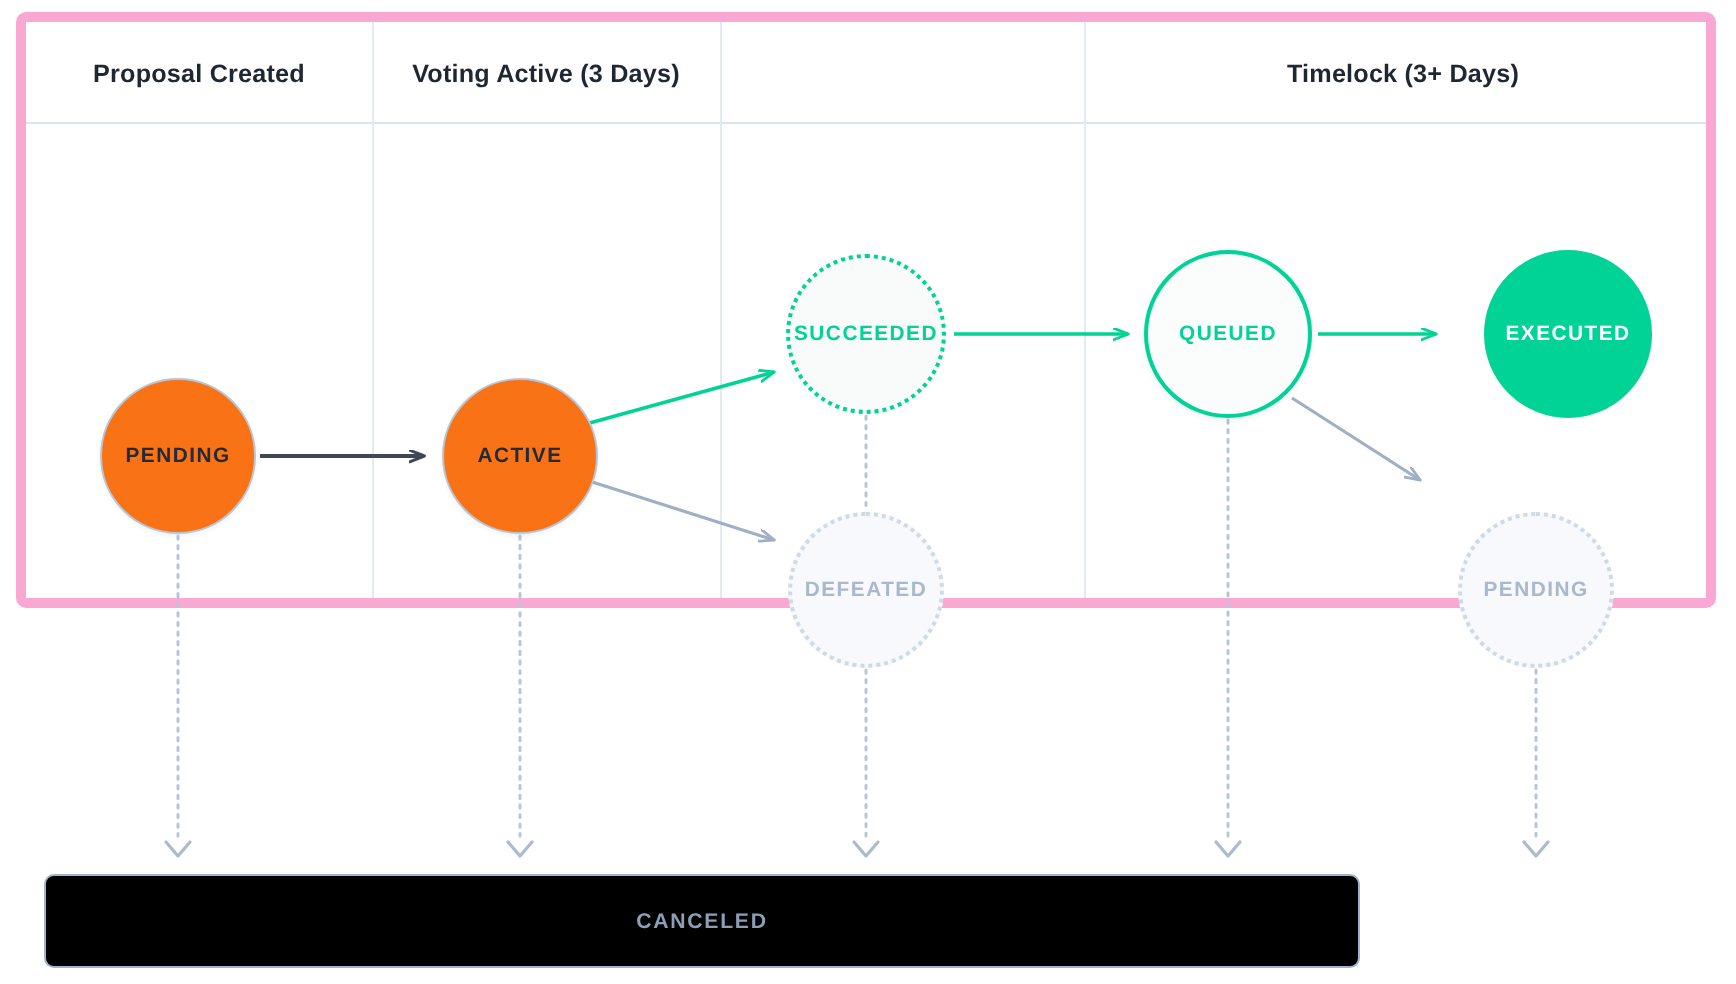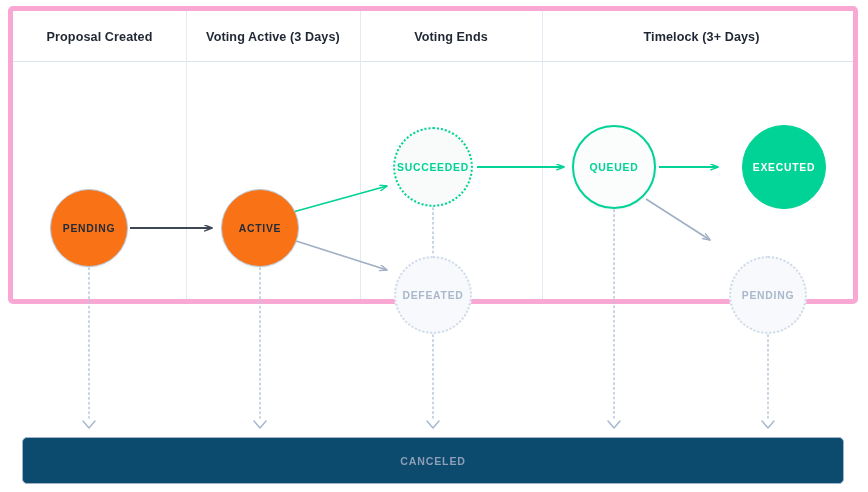--- a/index.html
+++ b/index.html
@@ -81,46 +81,43 @@
     border:1px solid #00d395;
     color:#ffffff;
   }
 
   
   #wires{position:absolute;left:0;top:0;width:868px;height:492px;pointer-events:none;}
 
   
   .cancel-bar{
     position:absolute;
-    left:22px;top:437px;width:822px;height:47px;
+    left:22px;top:437px;width:658px;height:47px;
     box-sizing:border-box;
     border:1px solid #9fb4cc;
     border-radius:5px;
-    background:#0c4a6e;
+    background:#000000;
     display:flex;align-items:center;justify-content:center;
     font-size:10.6px;font-weight:bold;letter-spacing:.85px;
     color:#8d9fb7;
   }
 </style>
 </head>
 <body>
 
 <div id="root">
 
   <div class="panel">
 
     <div class="hdr-band">
       <div class="hdr-cell" style="left:0px;width:173px;">
         <span>Proposal Created</span>
       </div>
       <div class="hdr-cell" style="left:173px;width:174px;">
         <span>Voting Active (3 Days)</span>
-      </div>
-      <div class="hdr-cell" style="left:347px;width:182px;">
-        <span>Voting Ends</span>
       </div>
       <div class="hdr-cell" style="left:529px;width:319px;">
         <span>Timelock (3+ Days)</span>
       </div>
     </div>
 
     <div class="vdiv" style="left:173px;"></div>
     <div class="vdiv" style="left:347px;"></div>
     <div class="vdiv" style="left:529px;"></div>
 

